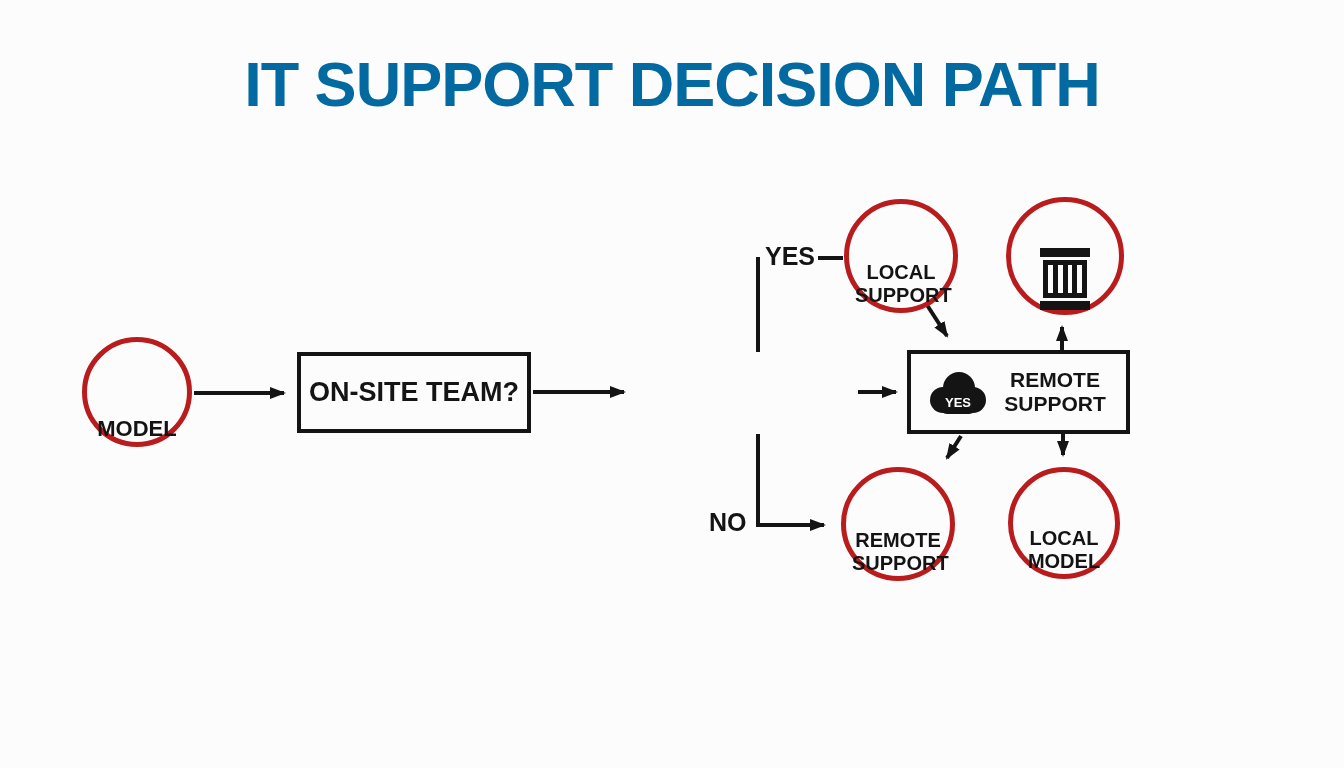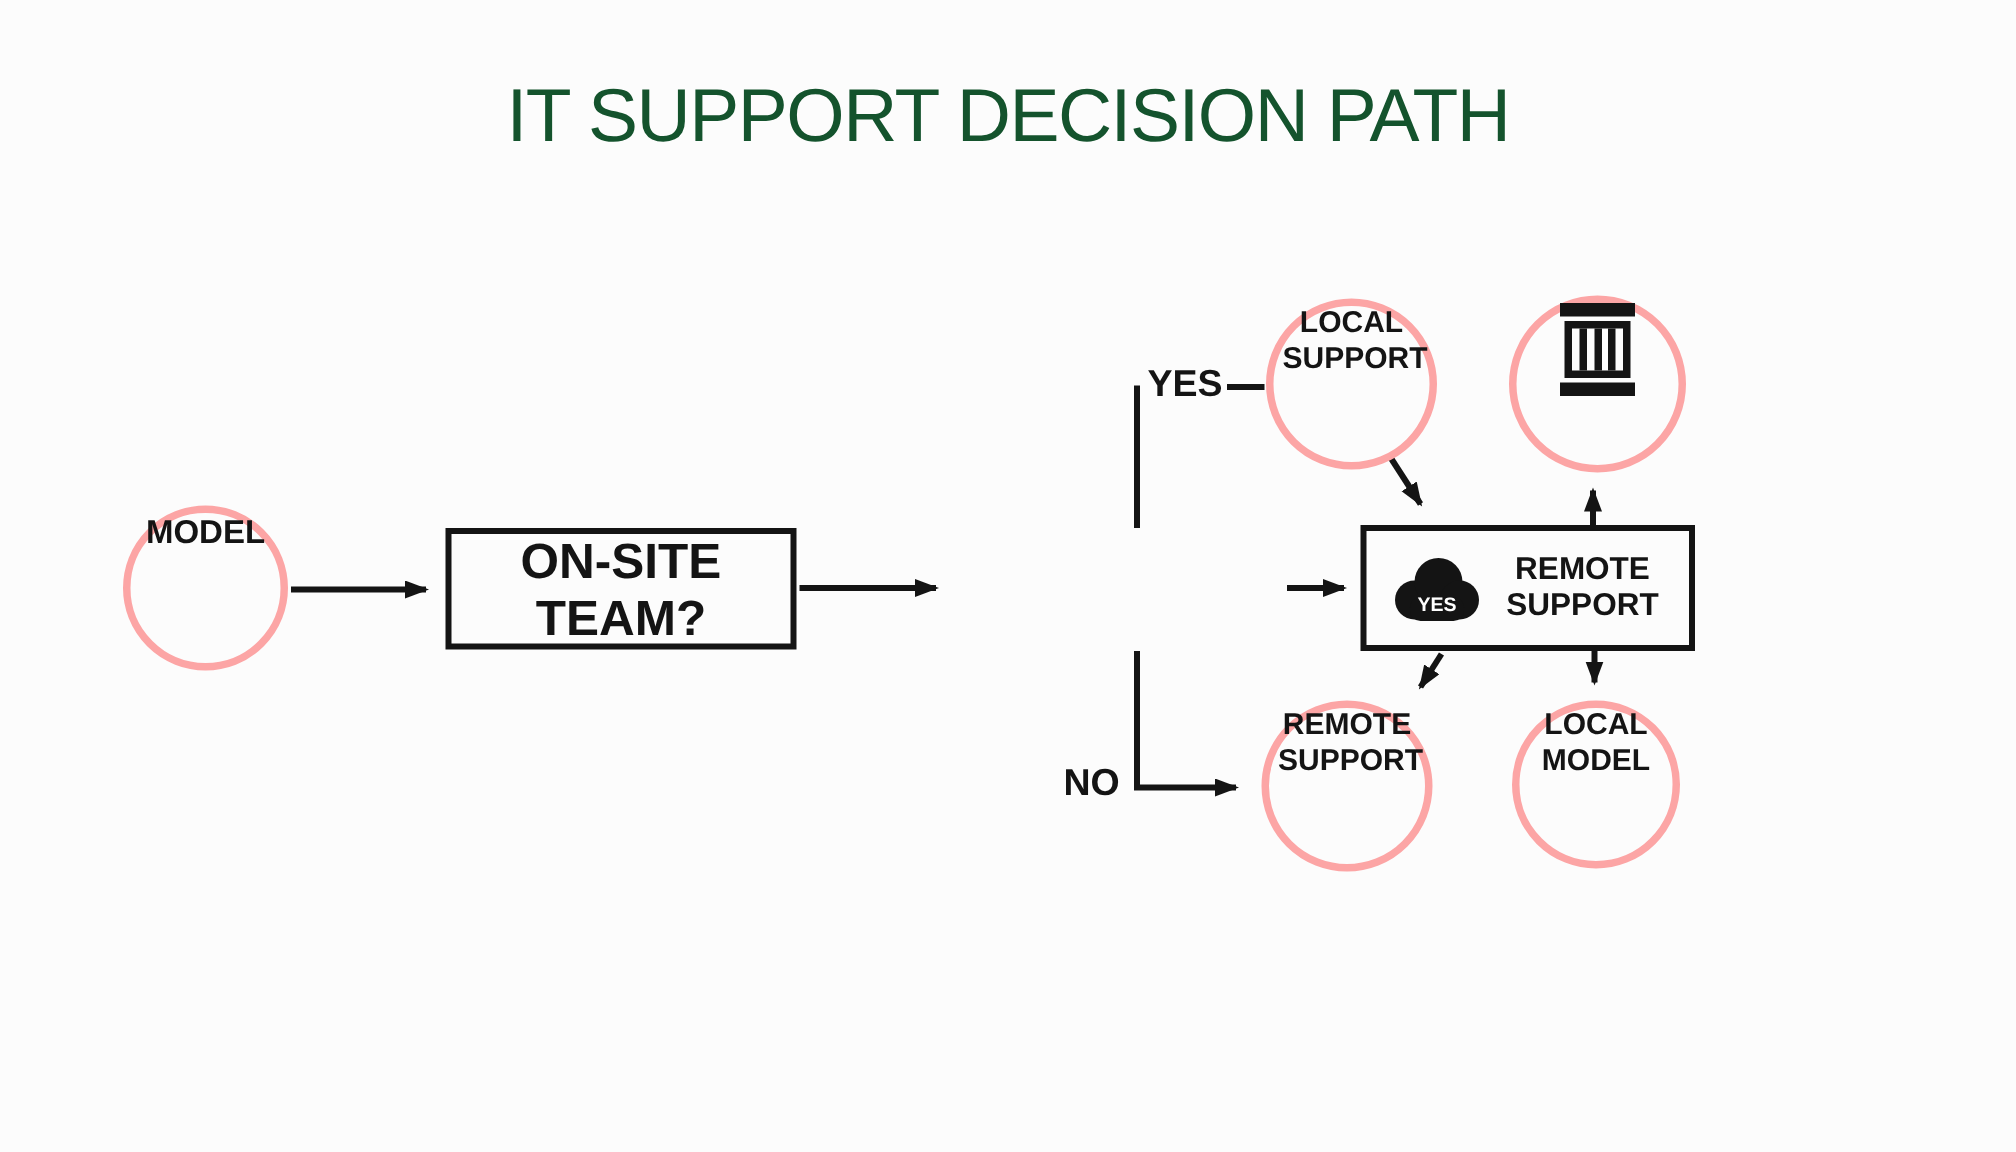--- a/index.html
+++ b/index.html
@@ -7,40 +7,40 @@
   body {
     font-family:"Liberation Sans","DejaVu Sans",sans-serif;
     background:#fcfcfc;
     color:#141414;
     position:relative;
     overflow:hidden;
   }
   .stage { position:absolute; inset:0; }
   .title {
     position:absolute; top:48px; left:0; width:100%;
-    text-align:center; font-size:50px; font-weight:400;
-    letter-spacing:-1px; color:#14532d; white-space:nowrap;
+    text-align:center; font-size:63px; font-weight:700;
+    letter-spacing:-1px; color:#0369a1; white-space:nowrap;
   }
   svg.connectors { position:absolute; inset:0; width:1344px; height:768px; }
   .node-circle {
-    position:absolute; border:5px solid #fca5a5; border-radius:50%;
-    background:#fcfcfc; display:flex; align-items:flex-start; justify-content:center;
+    position:absolute; border:5px solid #b91c1c; border-radius:50%;
+    background:#fcfcfc; display:flex; align-items:flex-end; justify-content:center;
     text-align:center; font-weight:700; line-height:1.18; color:#141414;
   }
   .node-rect {
     position:absolute; border:4px solid #141414;
     background:#fcfcfc; display:flex; align-items:center; justify-content:center;
     text-align:center; font-weight:700; color:#141414;
   }
   .start   { left:82px;  top:337px; width:110px; height:110px; font-size:22px; }
   .local   { left:844px; top:199px; width:114px; height:114px; font-size:20px; }
   .dccirc  { left:1006px; top:197px; width:118px; height:118px; }
   .remotec { left:841px; top:467px; width:114px; height:114px; font-size:20px; }
   .hybrid  { left:1008px; top:467px; width:112px; height:112px; font-size:20px; }
-  .onsite  { left:297px; top:352px; width:234px; height:81px; font-size:33px; }
+  .onsite  { left:297px; top:352px; width:234px; height:81px; font-size:27px; }
   .cloudq  { left:637px; top:351px; width:219px; height:83px; font-size:27px; }
   .remoteb { left:907px; top:350px; width:223px; height:84px; font-size:21px;
              display:flex; flex-direction:row; align-items:center;
              justify-content:space-evenly; padding:0 6px; }
   .wrap-90  { display:inline-block; width:92px; }
   .wrap-110 { display:inline-block; width:112px; line-height:1.15; }
   .edge-label {
     position:absolute; font-weight:700; font-size:25px; color:#141414;
   }
   .yes-label { left:765px; top:242px; }

